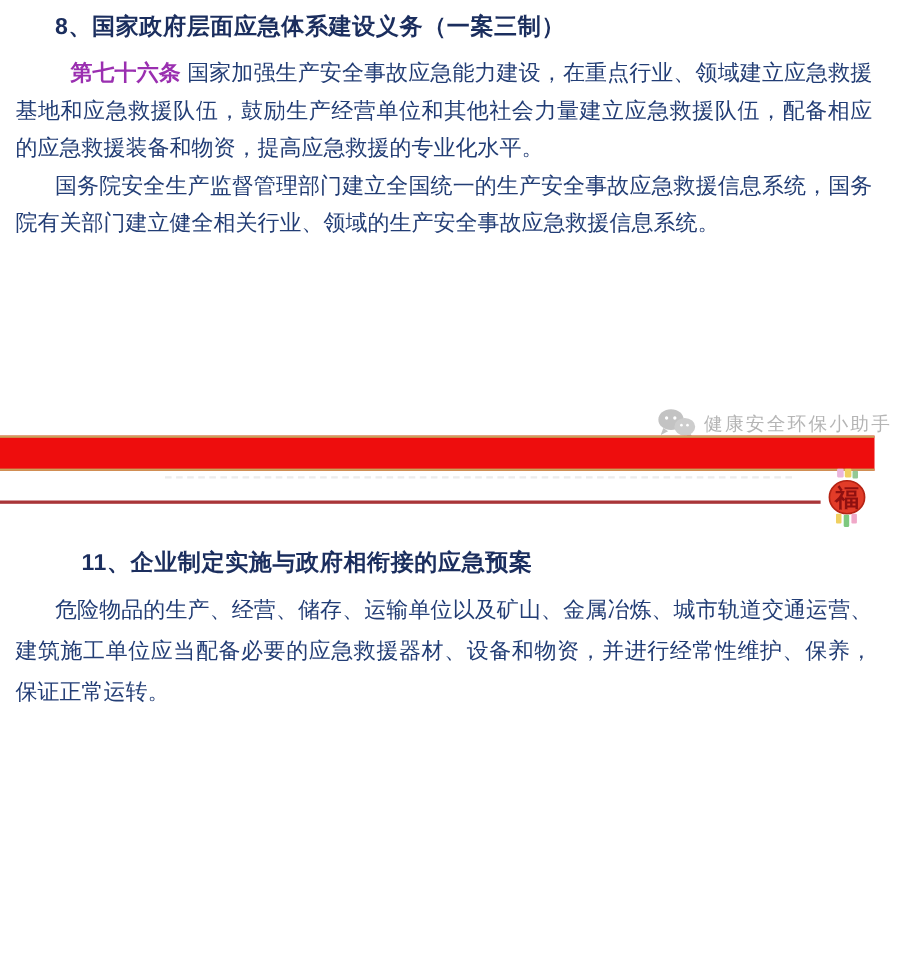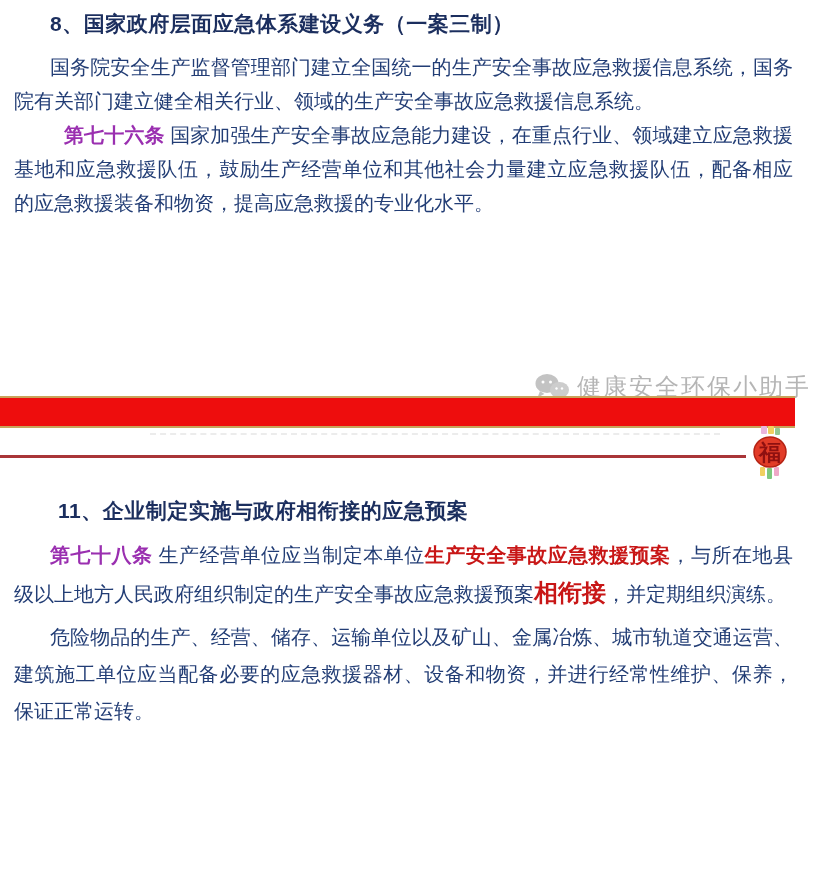--- a/index.html
+++ b/index.html
@@ -28,21 +28,21 @@
   .sec-bottom { top: 497px; }
 
   .h {
     margin: 0 0 12px 36px;
     font-size: 21px;
     font-weight: 700;
     letter-spacing: 0.5px;
     color: var(--heading, #1b2e5e);
   }
   .h-9 { margin-top: 16px; }
-  .sec-bottom .h { margin-left: 44px; margin-bottom: 12px; }
+  .sec-bottom .h { margin-left: 60px; margin-bottom: 12px; }
   .h-12 { margin-top: 10px; }
 
   .p {
     margin: 0;
     font-size: 20px;
     line-height: 34px;
     text-align: justify;
     color: var(--body, #223d75);
   }
   .sec-bottom .p { line-height: 37px; }
@@ -60,21 +60,21 @@
 
   
   .watermark {
     position: absolute;
     top: 371px;
     right: 24px;
     display: flex;
     align-items: center;
     gap: 7px;
     color: var(--watermark, #b5b5b5);
-    font-size: 24px;
+    font-size: 17px;
     letter-spacing: 2px;
     white-space: nowrap;
   }
   .wm-icon { display: inline-flex; }
 
   
   .red-bar {
     position: absolute;
     top: 396px;
     left: 0;
@@ -108,22 +108,22 @@
     height: 54px;
   }
 </style>
 </head>
 <body>
 
 <div class="canvas">
 
   <section class="sec sec-top">
     <h2 class="h">8、国家政府层面应急体系建设义务（一案三制）</h2>
+    <p class="p indent-article"><span class="seg-article">第七十六条</span><span class="seg-body"> 国家加强生产安全事故应急能力建设，在重点行业、领域建立应急救援基地和应急救援队伍，鼓励生产经营单位和其他社会力量建立应急救援队伍，配备相应的应急救援装备和物资，提高应急救援的专业化水平。</span></p>
     <p class="p indent-plain"><span class="seg-body">国务院安全生产监督管理部门建立全国统一的生产安全事故应急救援信息系统，国务院有关部门建立健全相关行业、领域的生产安全事故应急救援信息系统。</span></p>
-    <p class="p indent-article"><span class="seg-article">第七十六条</span><span class="seg-body"> 国家加强生产安全事故应急能力建设，在重点行业、领域建立应急救援基地和应急救援队伍，鼓励生产经营单位和其他社会力量建立应急救援队伍，配备相应的应急救援装备和物资，提高应急救援的专业化水平。</span></p>
   </section>
 
   <div class="watermark">
     <span class="wm-icon">
       <svg width="36" height="28" viewBox="0 0 36 28" aria-hidden="true">
         <g fill="#c3c3c3">
           <ellipse cx="13" cy="10.5" rx="11.5" ry="9.5"></ellipse>
           <path d="M6 18 L3.6 24.4 L10.4 21 Z"></path>
         </g>
         <g fill="#cdcdcd">
@@ -153,17 +153,16 @@
       <ellipse cx="22" cy="26" rx="16" ry="15" fill="none" stroke="#b52314" stroke-width="1.5"></ellipse>
       <text x="22" y="34" font-size="22" font-weight="bold" fill="#8f1010" text-anchor="middle">福</text>
       <rect x="12" y="41" width="5" height="9" rx="1" fill="#f0d060"></rect>
       <rect x="19" y="42" width="5" height="11" rx="1" fill="#7ec87e"></rect>
       <rect x="26" y="41" width="5" height="9" rx="1" fill="#f0a8c8"></rect>
     </svg>
   </div>
 
   <section class="sec sec-bottom">
     <h2 class="h">11、企业制定实施与政府相衔接的应急预案</h2>
-    <p class="p indent-article"><span class="seg-article">第七十八条</span><span class="seg-body"> 生产经营单位应当制定本单位</span><span class="seg-red">生产安全事故应急救援预案</span><span class="seg-body">，与所在地县级以上地方人民政府组织制定的生产安全事故应急救援预案</span><span class="seg-redbig">相衔接</span><span class="seg-body">，并定期组织演练。</span></p>
     <p class="p indent-plain p-last"><span class="seg-body">危险物品的生产、经营、储存、运输单位以及矿山、金属冶炼、城市轨道交通运营、建筑施工单位应当配备必要的应急救援器材、设备和物资，并进行经常性维护、保养，保证正常运转。</span></p>
   </section>
 
 </div>
 
 </body></html>

